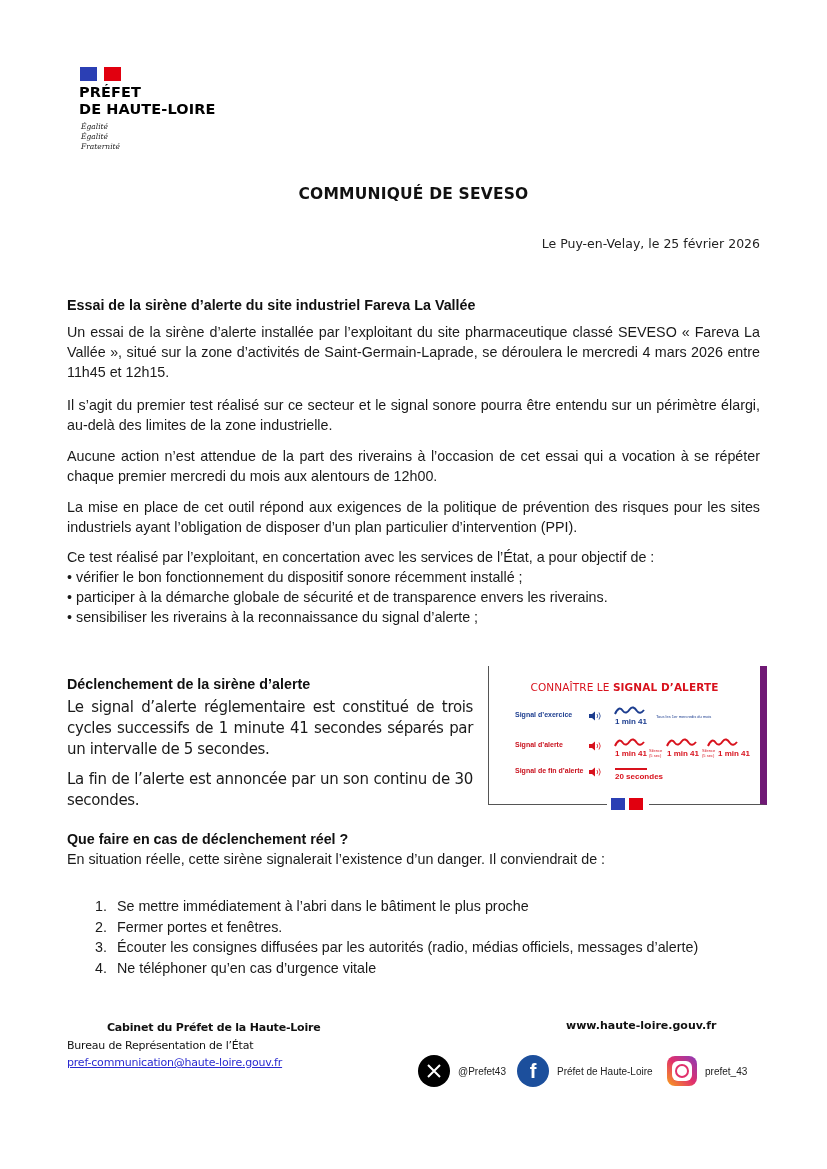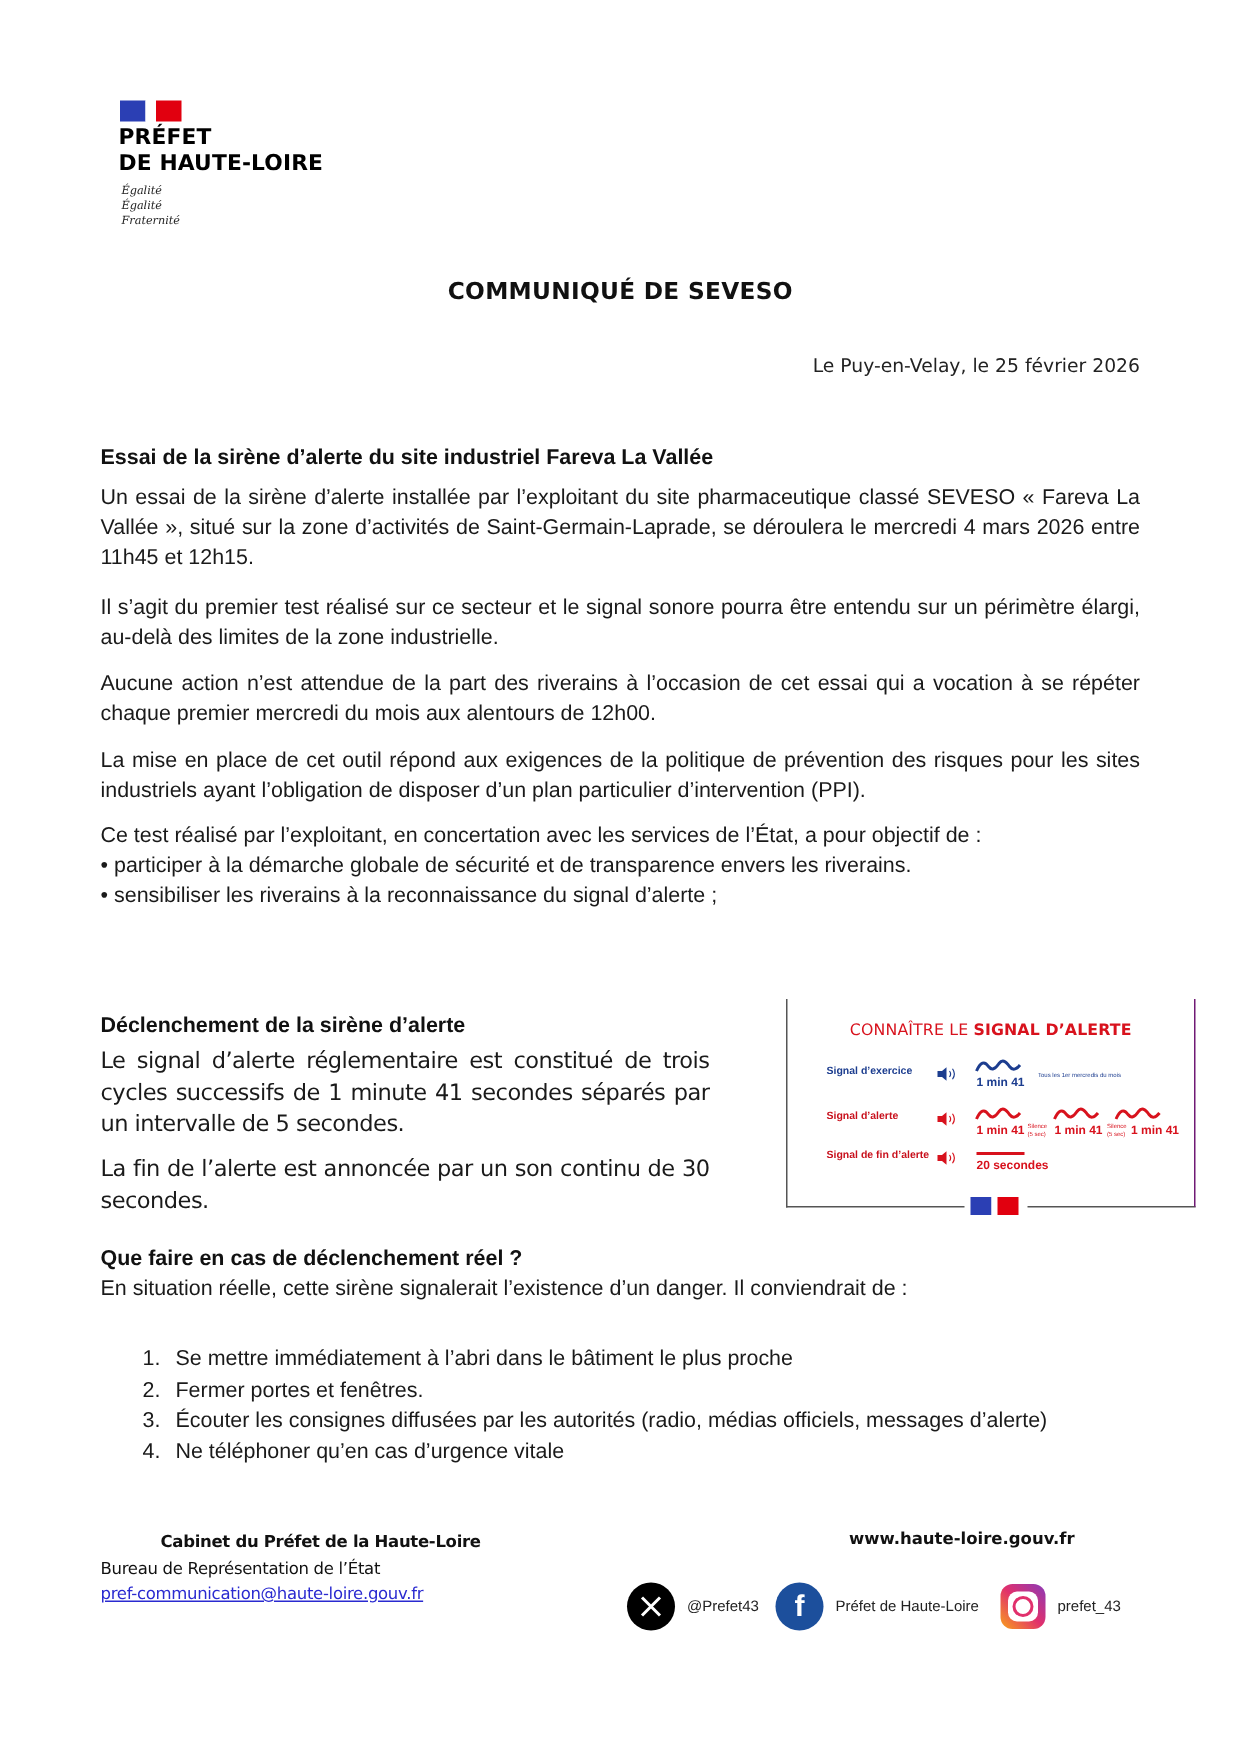--- a/index.html
+++ b/index.html
@@ -34,21 +34,21 @@
   .bullets { list-style: none; margin: 0; padding: 0; }
   .bullets li::before { content: "\2022\00a0"; }
 
   .sec2-title { left: 67px; top: 676px; font-size: 14.3px; }
   .sec2-text { left: 67px; top: 697px; width: 406px; font-size: 15px; line-height: 21px;
                text-align: justify; font-family: "DejaVu Sans", sans-serif; color:#1a1a1a; letter-spacing: -0.35px; }
   .sec2-text2 { top: 769px; }
 
   
   .diagram { left: 488px; top: 666px; width: 271px; height: 138px;
-             border-left: 1px solid #555; border-right: 1px solid #701a75; border-bottom: 1px solid #555; margin-left: 36px; }
+             border-left: 1px solid #555; border-right: 7px solid #701a75; border-bottom: 1px solid #555; }
   .diag-title { left: 0; width: 271px; top: 15px; text-align: center; font-size: 10.5px; color: #d8121d;
                 font-family: "DejaVu Sans", sans-serif; letter-spacing: 0.1px; }
   .diag-title b { font-weight: bold; }
   .sig-label { left: 26px; font-size: 7px; font-weight: bold; font-family: "Liberation Sans", sans-serif; }
   .lbl-ex { top: 45px; color: #1c3d8f; }
   .lbl-al { top: 75px; color: #c8101c; }
   .lbl-fin { top: 101px; color: #c8101c; }
   .spk { left: 99px; width: 14px; height: 10px; }
   .wave { width: 32px; height: 10px; }
   .dur { font-size: 8px; font-weight: bold; font-family: "Liberation Sans", sans-serif; }
@@ -95,20 +95,21 @@
 <div class="abs place-date">Le Puy-en-Velay, le 25 février 2026</div>
 
 <div class="abs h2 sec1-title">Essai de la sirène d’alerte du site industriel Fareva La Vallée</div>
 <div class="abs p para1">Un essai de la sirène d’alerte installée par l’exploitant du site pharmaceutique classé SEVESO « Fareva La Vallée », situé sur la zone d’activités de Saint-Germain-Laprade, se déroulera le mercredi 4 mars 2026 entre 11h45 et 12h15.</div>
 <div class="abs p para2">Il s’agit du premier test réalisé sur ce secteur et le signal sonore pourra être entendu sur un périmètre élargi, au-delà des limites de la zone industrielle.</div>
 <div class="abs p para3">Aucune action n’est attendue de la part des riverains à l’occasion de cet essai qui a vocation à se répéter chaque premier mercredi du mois aux alentours de 12h00.</div>
 <div class="abs p para4">La mise en place de cet outil répond aux exigences de la politique de prévention des risques pour les sites industriels ayant l’obligation de disposer d’un plan particulier d’intervention (PPI).</div>
 <div class="abs p para5" style="text-align:left;">
   <div>Ce test réalisé par l’exploitant, en concertation avec les services de l’État, a pour objectif de :</div>
   <ul class="bullets">
+    <li>vérifier le bon fonctionnement du dispositif sonore récemment installé ;</li>
     <li>participer à la démarche globale de sécurité et de transparence envers les riverains.</li>
     <li>sensibiliser les riverains à la reconnaissance du signal d’alerte ;</li>
   </ul>
 </div>
 
 <div class="abs h2 sec2-title">Déclenchement de la sirène d’alerte</div>
 <div class="abs sec2-text">Le signal d’alerte réglementaire est constitué de trois cycles successifs de 1 minute 41 secondes séparés par un intervalle de 5 secondes.</div>
 <div class="abs sec2-text sec2-text2">La fin de l’alerte est annoncée par un son continu de 30 secondes.</div>
 
 <div class="abs diagram">

